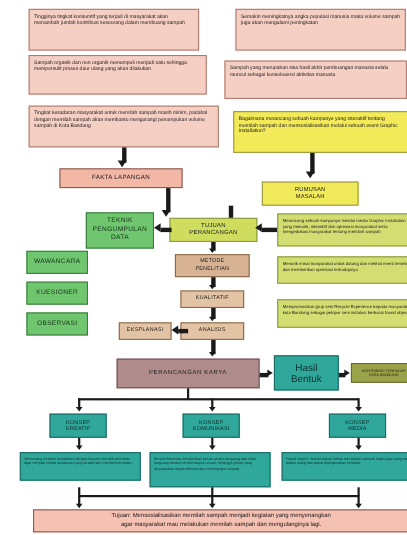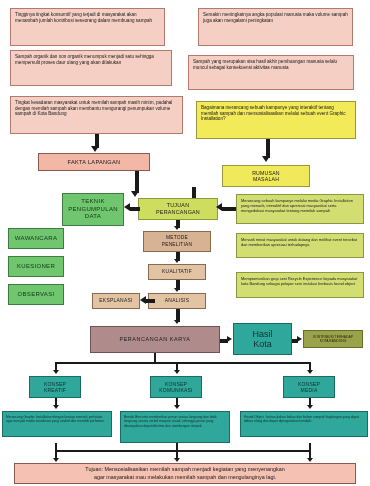--- a/index.html
+++ b/index.html
@@ -3,21 +3,21 @@
 <meta charset="utf-8">
 <style>
   html,body{margin:0;padding:0;}
   body{
     width:370px;height:486px;
     background:#ffffff;
     font-family:"Liberation Sans", sans-serif;
     position:relative;
     overflow:hidden;
   }
-  .stage{position:absolute;left:0;top:0;width:326px;height:486px;}
+  .stage{position:absolute;left:16px;top:0;width:326px;height:486px;}
   .box{
     position:absolute;
     box-sizing:border-box;
     display:flex;
     align-items:center;
     justify-content:center;
     text-align:center;
     line-height:1.25;
     color:#1a1a1a;
   }
@@ -262,21 +262,21 @@
 
   <div class="box mauve" style="left:90px;top:326px;width:130px;height:27px;">
     <span>PERANCANGAN KARYA</span>
   </div>
 
   <div class="thickh" style="left:220px;top:339px;width:8px;"></div>
   <div class="arrow-r" style="left:227px;top:336px;"></div>
 
   <div class="box teal" style="left:233px;top:323px;width:59px;height:32px;">
     <span>Hasil</span>
-    <span>Kota</span>
+    <span>Bentuk</span>
   </div>
 
   <div class="thickh" style="left:292px;top:339px;width:6px;"></div>
   <div class="arrow-r" style="left:297px;top:336px;"></div>
 
   <div class="box olivebox" style="left:303px;top:330px;width:60px;height:18px;">
     <span>KONTRIBUSI TERHADAP</span>
     <span>KOTA BANDUNG</span>
   </div>
 

